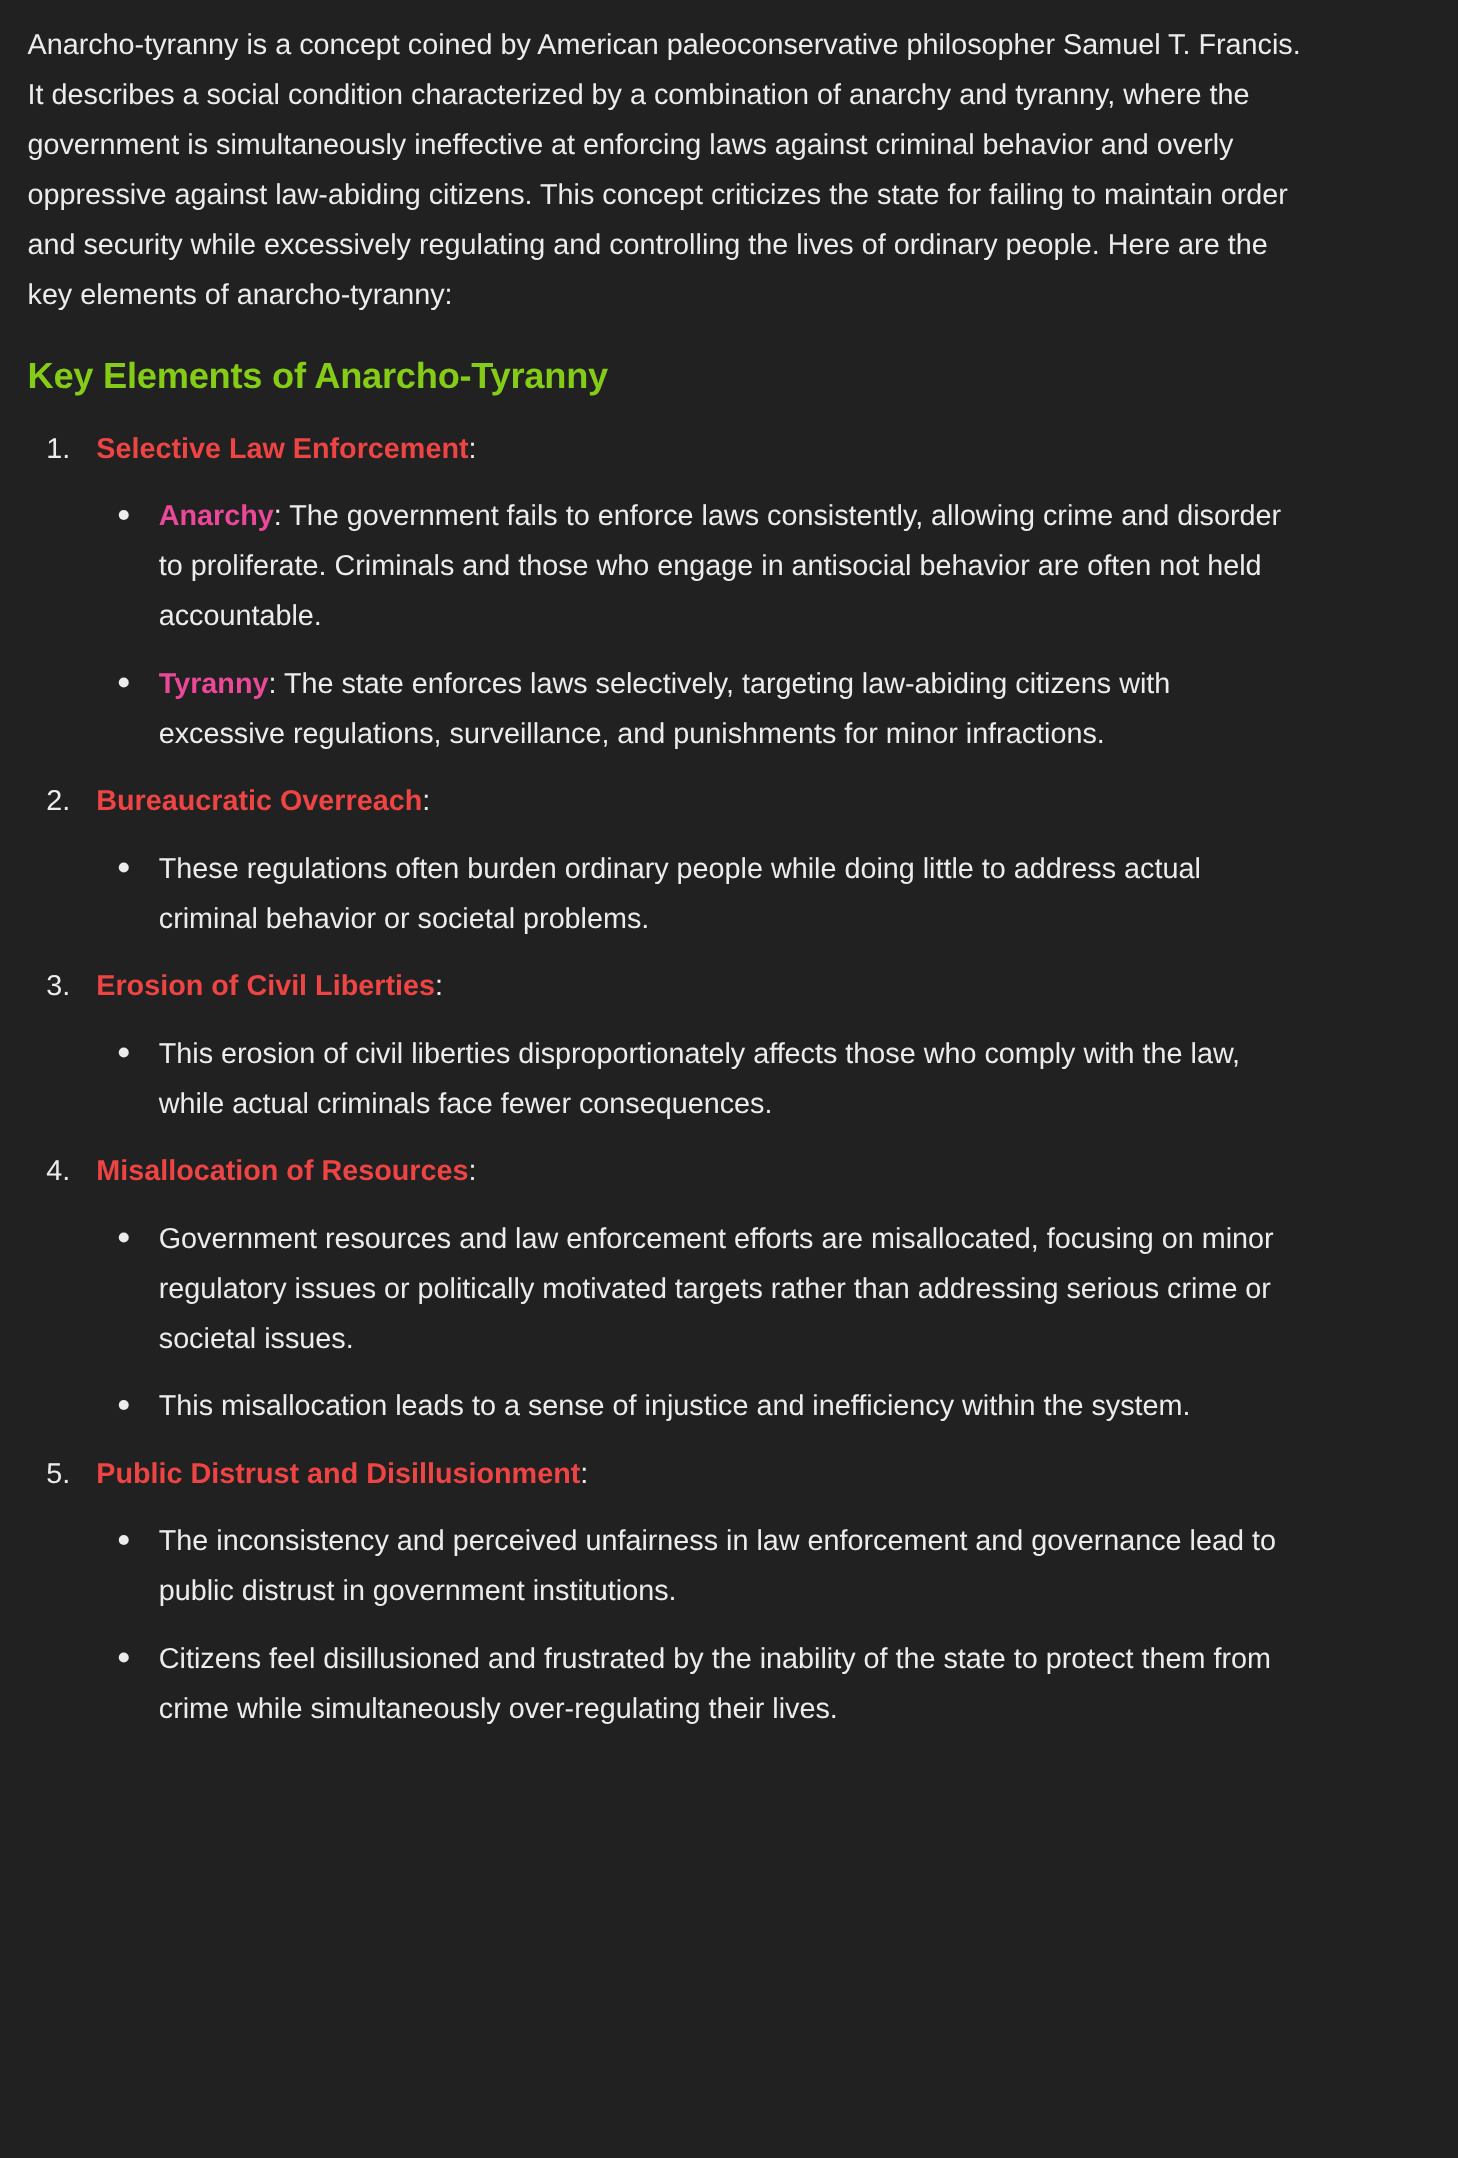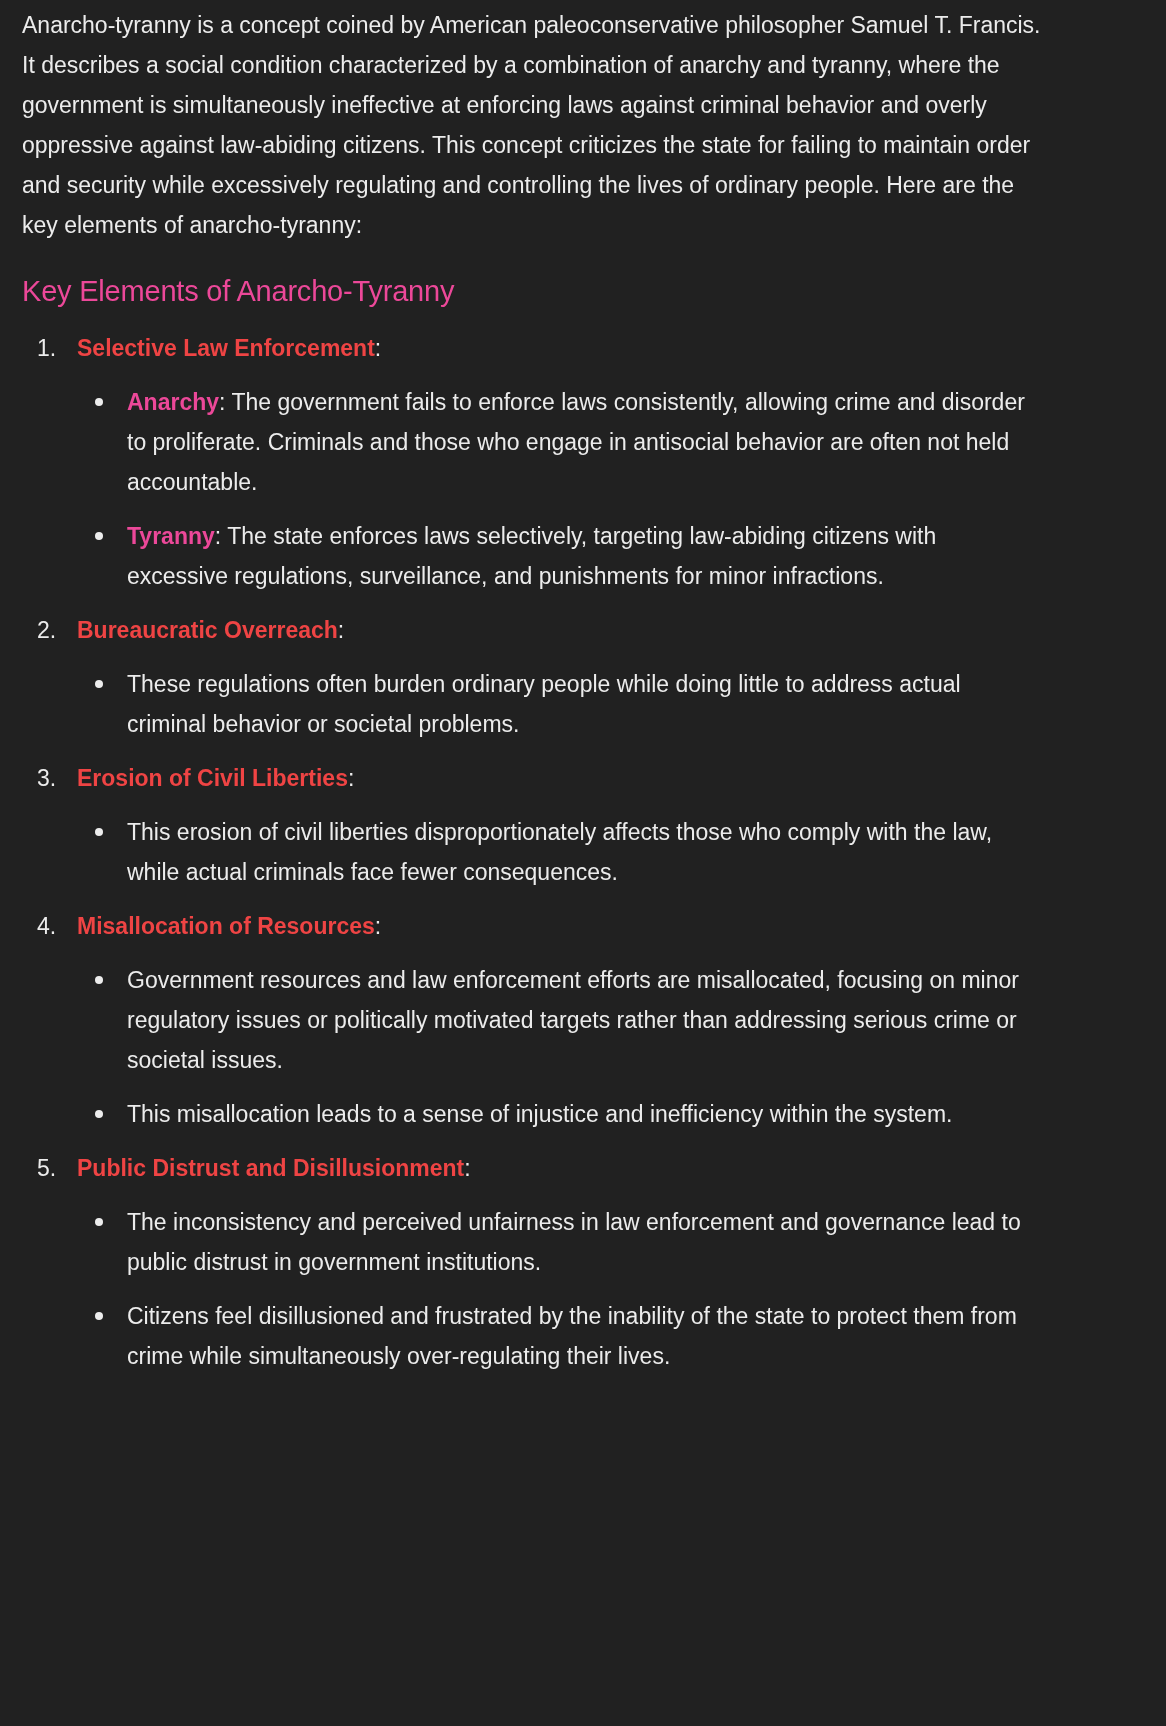--- a/index.html
+++ b/index.html
@@ -9,32 +9,32 @@
     height: 1726px;
     background: #212121;
     color: #ececec;
     font-family: "Liberation Sans", "DejaVu Sans", sans-serif;
     font-size: 23px;
     line-height: 40px;
     -webkit-font-smoothing: antialiased;
     overflow: hidden;
   }
   .content {
-    padding: 5px 0 0 22px;
+    padding: 15px 0 0 22px;
     width: 1044px; 
   }
   .intro {
     margin: 0 0 28px 0;
     width: 1020px;
   }
   .section-heading {
     font-size: 29px;
     line-height: 36px;
-    font-weight: 400;
-    color: #ec4899;
+    font-weight: 700;
+    color: #84cc16;
     margin: 0 0 19px 0;
     letter-spacing: -0.2px;
   }
   .olist { margin: 0; }
   .oitem { margin: 14px 0; }
   .oitem-title { display: flex; }
   .oitem-marker {
     flex: none;
     width: 40px;
     margin-left: 15px;

